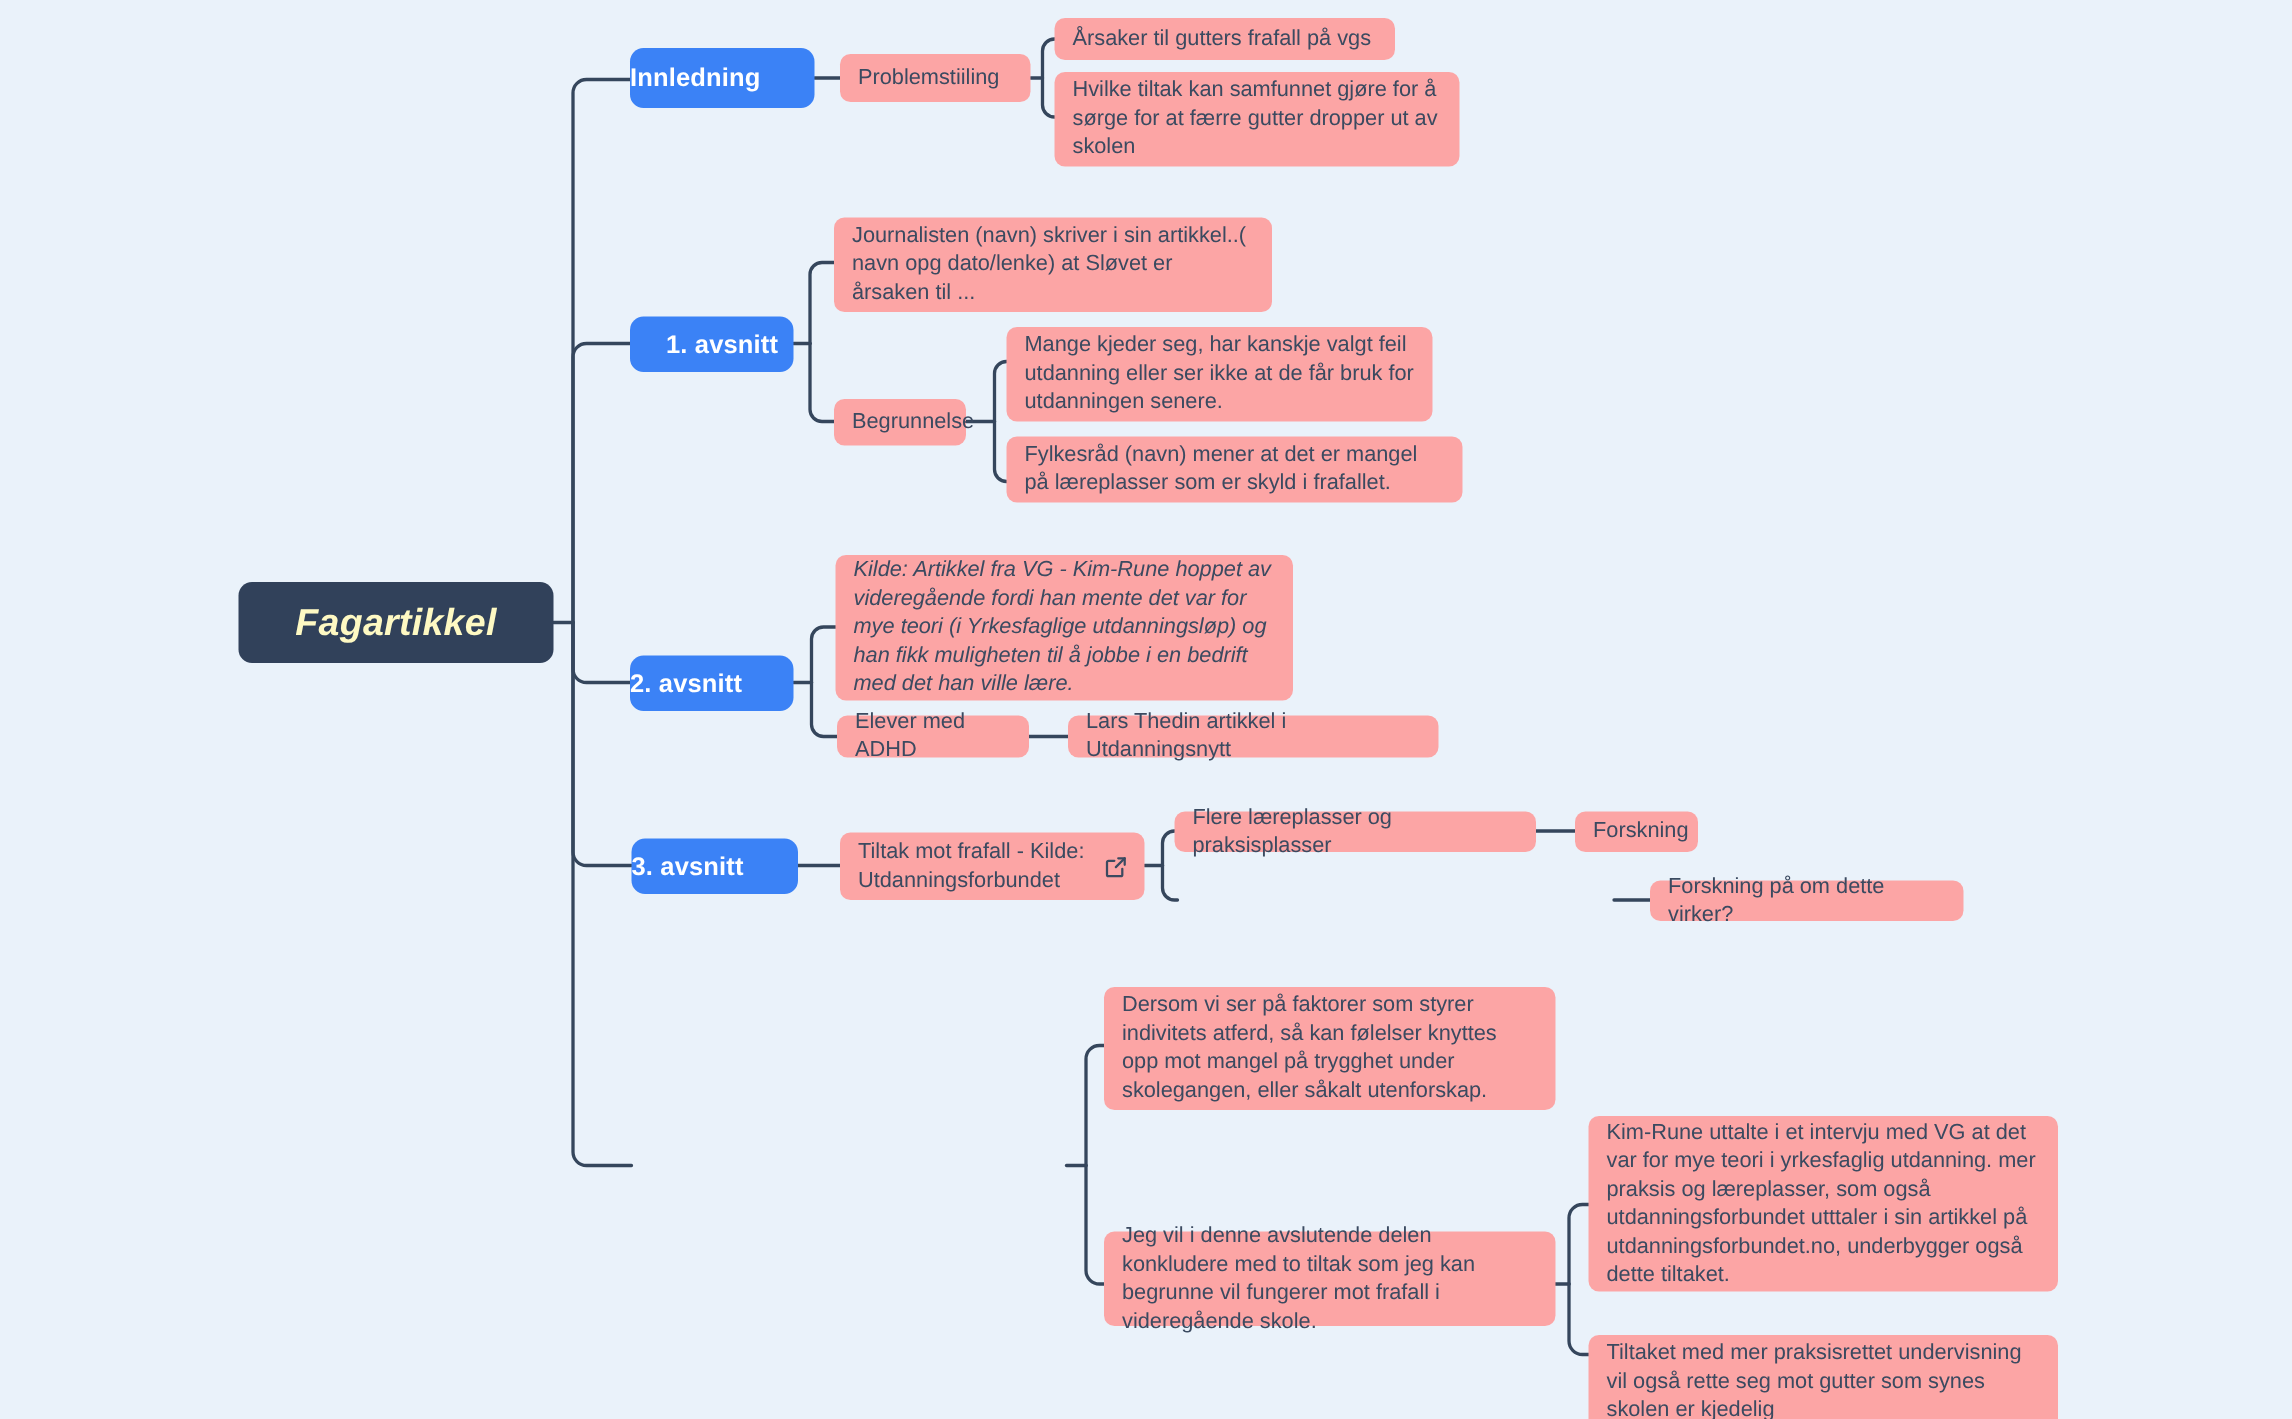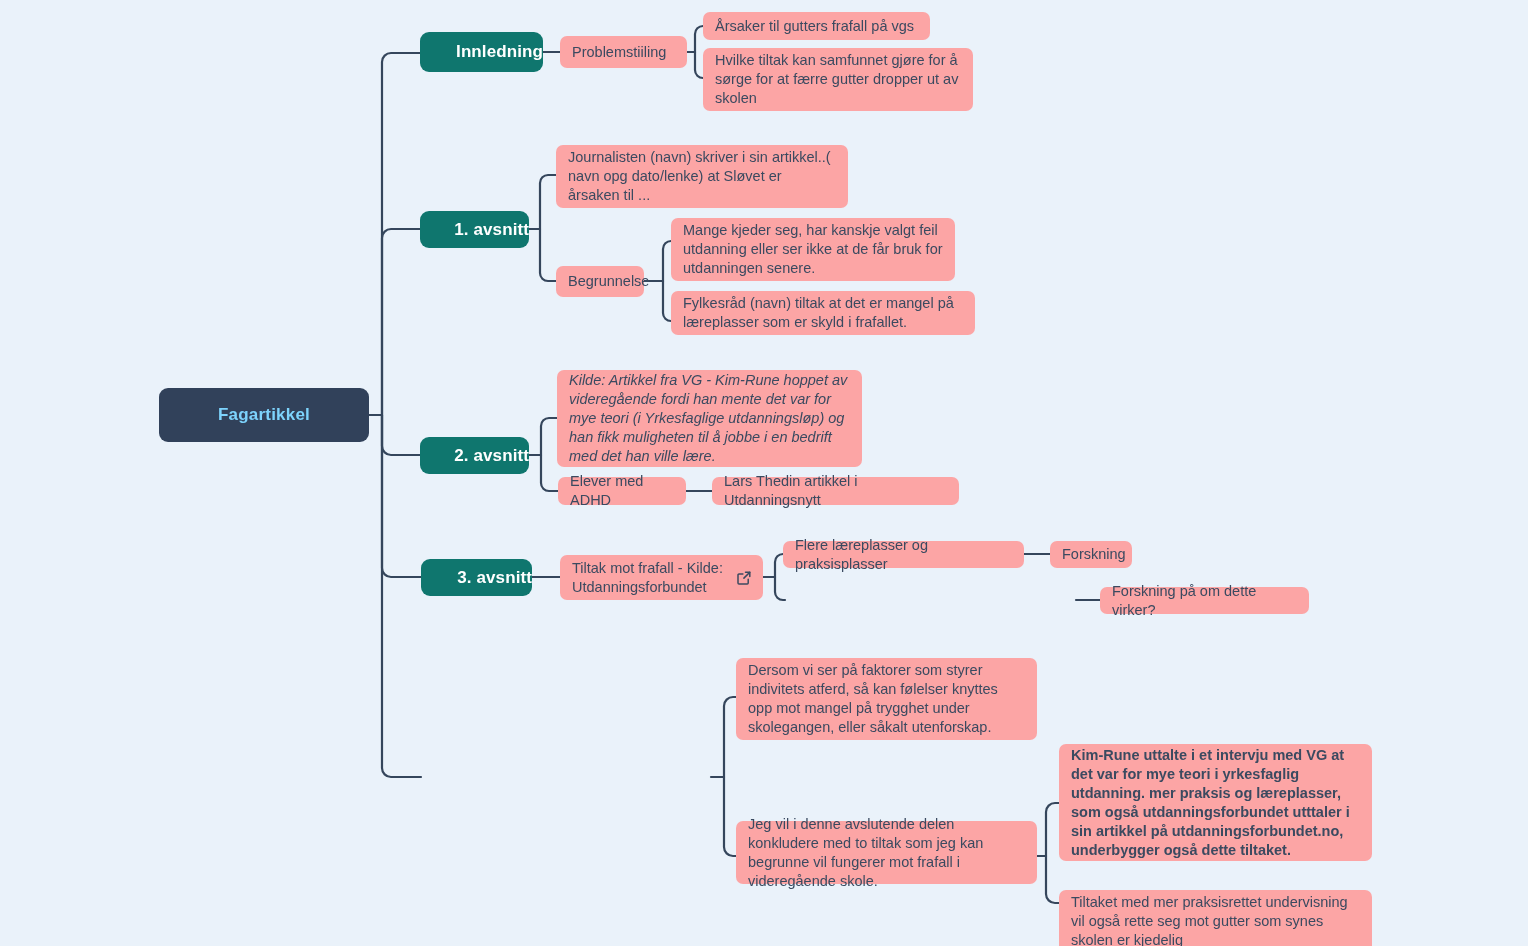--- a/index.html
+++ b/index.html
@@ -14,35 +14,36 @@
     width:1528px; height:946px;
     background:#eaf2fa;
   }
   #edges { position:absolute; left:0; top:0; width:1528px; height:946px; pointer-events:none; }
 
   .node { position:absolute; display:flex; align-items:center; }
 
   
   .root {
     background:#31415a;
-    color:#7dd3fc;
+    color:#fef9c3;
     border-radius:9px;
-    font-size:17px;
+    font-size:25px;
     font-weight:bold;
     letter-spacing:.2px;
     justify-content:center;
+    font-style:italic;
   }
   
   .branch {
-    background:#0f766e;
+    background:#3b82f6;
     color:#ffffff;
     border-radius:9px;
     font-size:17px;
     font-weight:bold;
-    justify-content:flex-end;
+    justify-content:flex-start;
     letter-spacing:.1px;
   }
   
   .leaf {
     background:#fca5a5;
     color:#3d4f66;
     border-radius:7px;
     font-size:14.5px;
     line-height:19px;
     padding:8px 12px;
@@ -139,21 +140,21 @@
   <div class="node leaf" style="left:556px; top:145px; width:292px; height:63px;">
     <span class="txt">Journalisten (navn) skriver i sin artikkel..( navn opg dato/lenke) at Sløvet er årsaken til ...</span>
   </div>
   <div class="node leaf center" style="left:556px; top:266px; width:88px; height:31px;">
     <span class="txt">Begrunnelse</span>
   </div>
   <div class="node leaf" style="left:671px; top:218px; width:284px; height:63px;">
     <span class="txt">Mange kjeder seg, har kanskje valgt feil utdanning eller ser ikke at de får bruk for utdanningen senere.</span>
   </div>
   <div class="node leaf" style="left:671px; top:291px; width:304px; height:44px;">
-    <span class="txt">Fylkesråd (navn) tiltak at det er mangel på læreplasser som er skyld i frafallet.</span>
+    <span class="txt">Fylkesråd (navn) mener at det er mangel på læreplasser som er skyld i frafallet.</span>
   </div>
 
   <div class="node branch" style="left:420px; top:437px; width:109px; height:37px;">
     <span>2. avsnitt</span>
   </div>
   <div class="node leaf" style="left:557px; top:370px; width:305px; height:97px;font-style:italic;">
     <span class="txt">Kilde: Artikkel fra VG - Kim-Rune hoppet av videregående fordi han mente det var for mye teori (i Yrkesfaglige utdanningsløp) og han fikk muligheten til å jobbe i en bedrift med det han ville lære.</span>
   </div>
   <div class="node leaf center" style="left:558px; top:477px; width:128px; height:28px;">
     <span class="txt">Elever med ADHD</span>
@@ -184,20 +185,20 @@
   <div class="node leaf center" style="left:1100px; top:587px; width:209px; height:27px;">
     <span class="txt">Forskning på om dette virker?</span>
   </div>
 
   <div class="node leaf" style="left:736px; top:658px; width:301px; height:82px;">
     <span class="txt">Dersom vi ser på faktorer som styrer indivitets atferd, så kan følelser knyttes opp mot mangel på trygghet under skolegangen, eller såkalt utenforskap.</span>
   </div>
   <div class="node leaf" style="left:736px; top:821px; width:301px; height:63px;">
     <span class="txt">Jeg vil i denne avslutende delen konkludere med to tiltak som jeg kan begrunne vil fungerer mot frafall i videregående skole.</span>
   </div>
-  <div class="node leaf" style="left:1059px; top:744px; width:313px; height:117px;font-weight:bold;">
+  <div class="node leaf" style="left:1059px; top:744px; width:313px; height:117px;">
     <span class="txt">Kim-Rune uttalte i et intervju med VG at det var for mye teori i yrkesfaglig utdanning. mer praksis og læreplasser, som også utdanningsforbundet utttaler i sin artikkel på  utdanningsforbundet.no, underbygger også dette tiltaket.</span>
   </div>
   <div class="node leaf" style="left:1059px; top:870px; width:313px; height:63px;margin-top:20px;">
     <span class="txt">Tiltaket med mer praksisrettet undervisning vil også rette seg mot gutter som synes skolen er kjedelig</span>
   </div>
 
 </div>
 
 </body></html>

